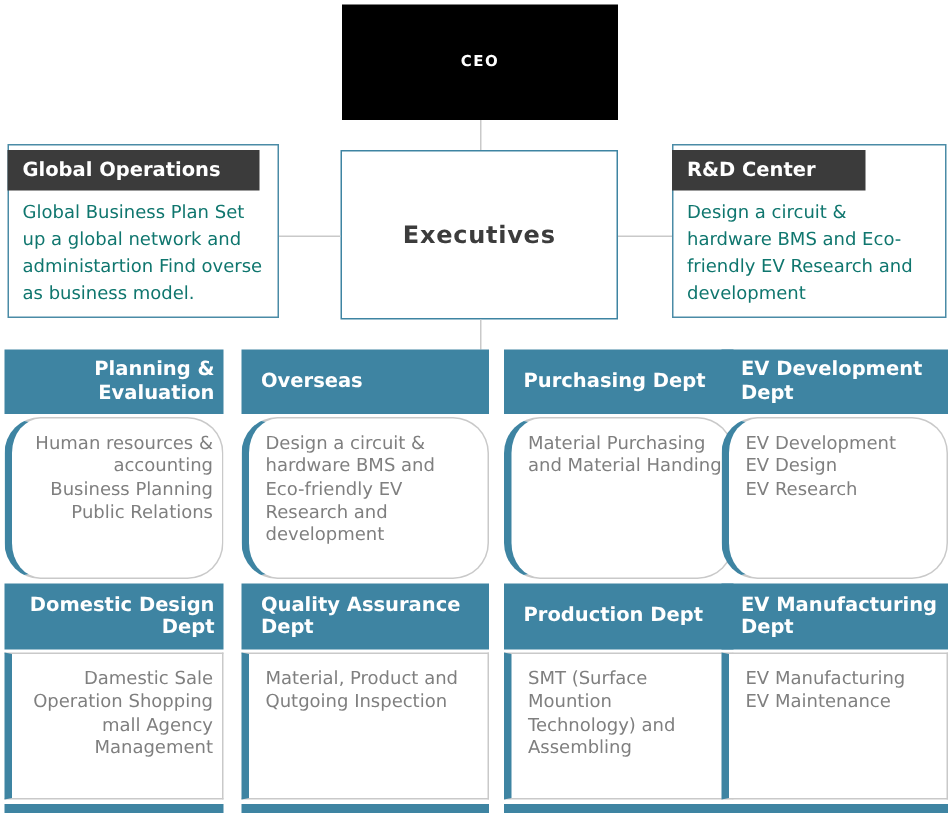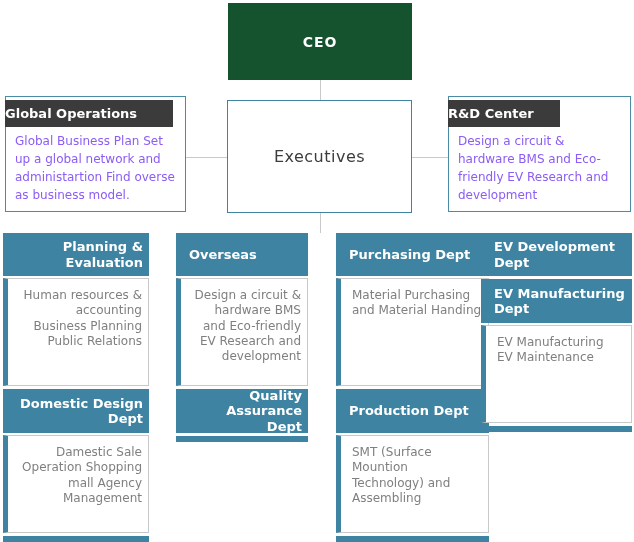--- a/index.html
+++ b/index.html
@@ -3,68 +3,68 @@
 <meta charset="utf-8">
 <style>
   html,body{margin:0;padding:0;background:#ffffff;}
   .stage{
     position:relative;width:634px;height:542px;background:#ffffff;overflow:hidden;
     font-family:"DejaVu Sans","Liberation Sans",sans-serif;
   }
   
   .ceo-box{
     position:absolute;left:228px;top:3px;width:184px;height:77px;
-    background:#14532d;color:#ffffff;font-weight:bold;font-size:14px;letter-spacing:1px;
+    background:#000000;color:#ffffff;font-weight:bold;font-size:10px;letter-spacing:1px;
     display:flex;align-items:center;justify-content:center;
   }
   .exec-box{
     position:absolute;left:227px;top:100px;width:185px;height:113px;box-sizing:border-box;
-    background:#ffffff;border:1px solid #3e84a2;color:#3c3c3c;font-weight:normal;font-size:16px;
+    background:#ffffff;border:1px solid #3e84a2;color:#3c3c3c;font-weight:bold;font-size:16px;
     display:flex;align-items:center;justify-content:center;letter-spacing:.5px;
   }
   .side-box{
     position:absolute;top:96px;width:181px;height:116px;box-sizing:border-box;
     background:#ffffff;border:1px solid #4a8ba6;
   }
   .side-box.left{left:5px;}
   .side-box.right{left:448px;width:183px;}
   .titlebar{
     height:27px;background:#3b3b3b;color:#ffffff;font-weight:bold;font-size:13px;
-    display:flex;align-items:center;padding-left:0;box-sizing:border-box;
+    display:flex;align-items:center;padding-left:10px;box-sizing:border-box;
     margin-top:3px;margin-left:-1px;
   }
   .side-box.left .titlebar{width:168px;}
-  .side-box.right .titlebar{width:112px;text-align:right;}
+  .side-box.right .titlebar{width:129px;text-align:right;}
   .side-body{
-    color:#8b5cf6;font-size:12px;line-height:1.5;padding:5px 8px 0 9px;white-space:pre-line;
+    color:#0f766e;font-size:12px;line-height:1.5;padding:5px 8px 0 9px;white-space:pre-line;
   }
   
   .line{position:absolute;background:#c9c9c9;}
   .v1{left:320px;top:80px;width:1px;height:20px;}
   .v2{left:320px;top:213px;width:1px;height:20px;}
   .hL{left:186px;top:157px;width:41px;height:1px;}
   .hR{left:412px;top:157px;width:36px;height:1px;}
   
   .col{position:absolute;top:233px;height:309px;display:flex;flex-direction:column;}
   .c1{left:3px;width:146px;text-align:right;}
-  .c2{left:176px;width:132px;text-align:right;}
+  .c2{left:161px;width:165px;}
   .c3{left:336px;width:153px;}
   .c4{left:481px;width:151px;}
   .dept-header{
     height:43px;background:#3e84a2;color:#ffffff;font-weight:bold;font-size:13px;line-height:1.18;
     display:flex;align-items:center;padding:0 6px 0 13px;box-sizing:border-box;flex:none;
   }
   .dept-header.r3{height:44px;margin-top:3px;}
   .dept-body{
     margin-top:2px;box-sizing:border-box;background:#ffffff;
     border:1px solid #c9c9c9;border-left:5px solid #3e84a2;
     color:#7f7f7f;font-size:12px;line-height:1.28;
     padding:9px 6px 0 11px;white-space:pre-line;flex:none;
   }
-  .dept-body.b1{height:108px;}
+  .dept-body.b1{height:108px;border-radius:24px;}
   .dept-body.b2{height:98px;}
   .strip{margin-top:3px;height:6px;background:#3e84a2;flex:none;}
 </style>
 </head>
 <body>
 
 <div class="stage">
 
   <div class="ceo-box">
     <span>CEO</span>
@@ -95,32 +95,36 @@
     <div class="dept-body b1">Human resources &amp; accounting Business Planning Public Relations</div>
     <div class="dept-header r3">Domestic Design Dept</div>
     <div class="dept-body b2">Damestic Sale Operation Shopping mall Agency Management</div>
     <div class="strip"></div>
   </div>
 
   <div class="col c2">
     <div class="dept-header">Overseas</div>
     <div class="dept-body b1">Design a circuit &amp; hardware BMS and Eco-friendly EV Research and development</div>
     <div class="dept-header r3">Quality Assurance Dept</div>
+    <div class="dept-body b2">Material, Product and Qutgoing Inspection</div>
     <div class="strip"></div>
   </div>
 
   <div class="col c3">
     <div class="dept-header">Purchasing Dept</div>
     <div class="dept-body b1">Material Purchasing and Material Handing</div>
     <div class="dept-header r3">Production Dept</div>
     <div class="dept-body b2">SMT (Surface Mountion Technology) and Assembling</div>
     <div class="strip"></div>
   </div>
 
   <div class="col c4">
     <div class="dept-header">EV Development Dept</div>
+    <div class="dept-body b1">EV Development
+EV Design
+EV Research</div>
     <div class="dept-header r3">EV Manufacturing Dept</div>
     <div class="dept-body b2">EV Manufacturing
 EV Maintenance</div>
     <div class="strip"></div>
   </div>
 
 </div>
 
 </body></html>

